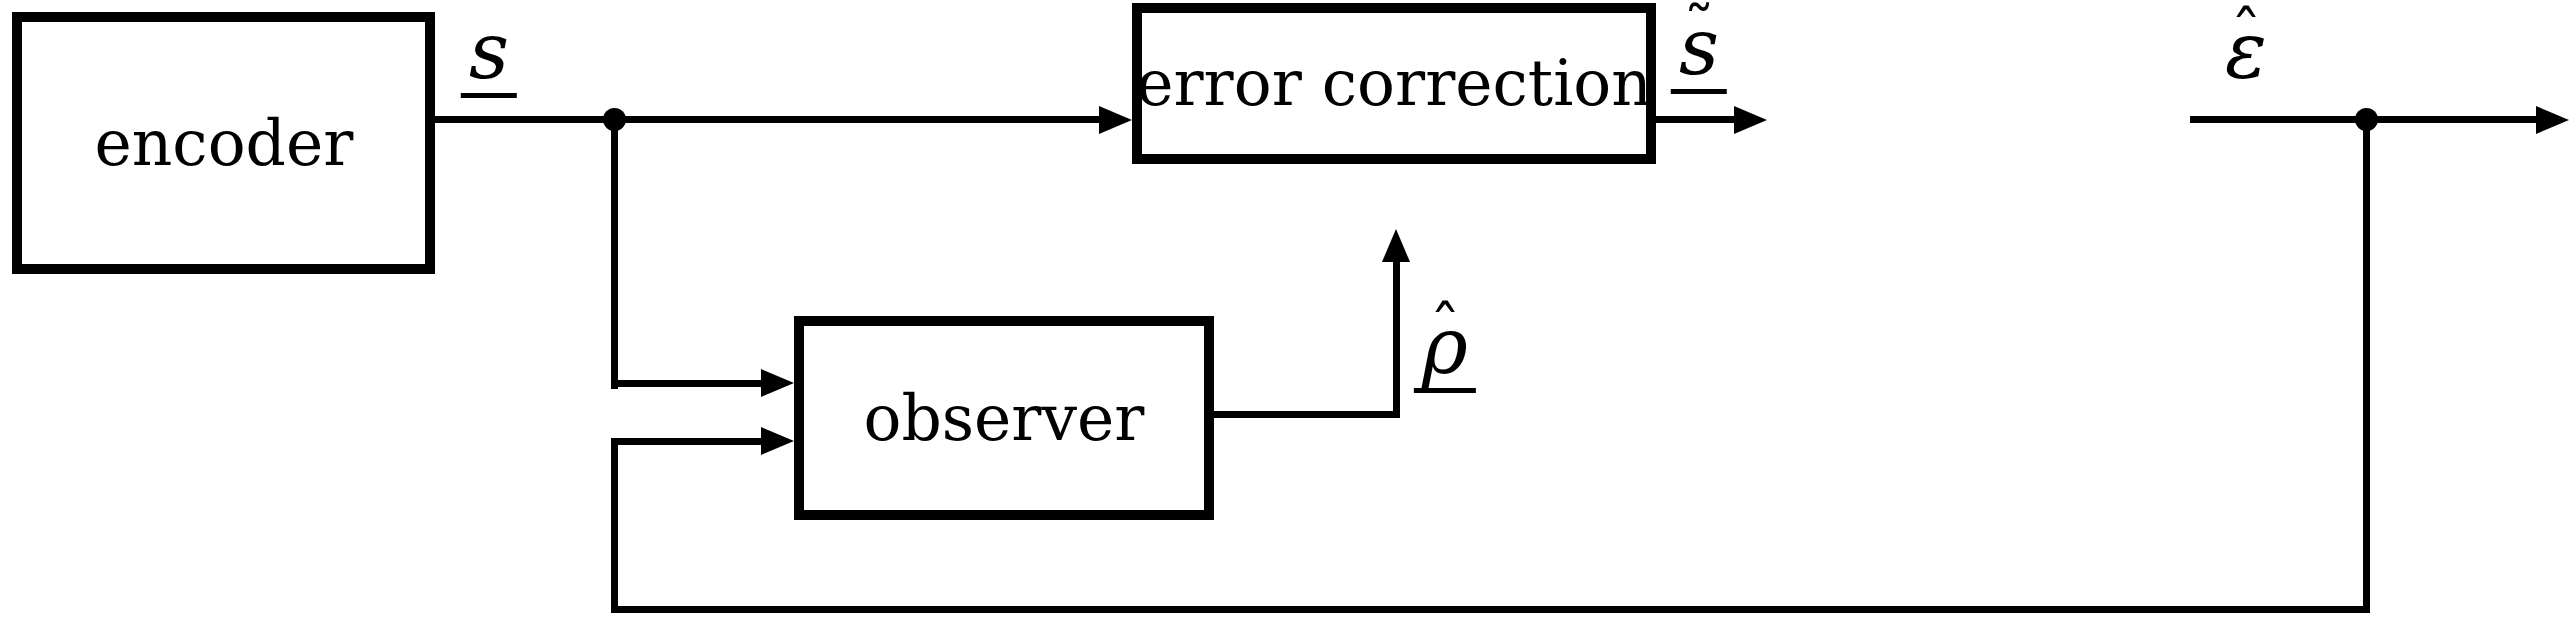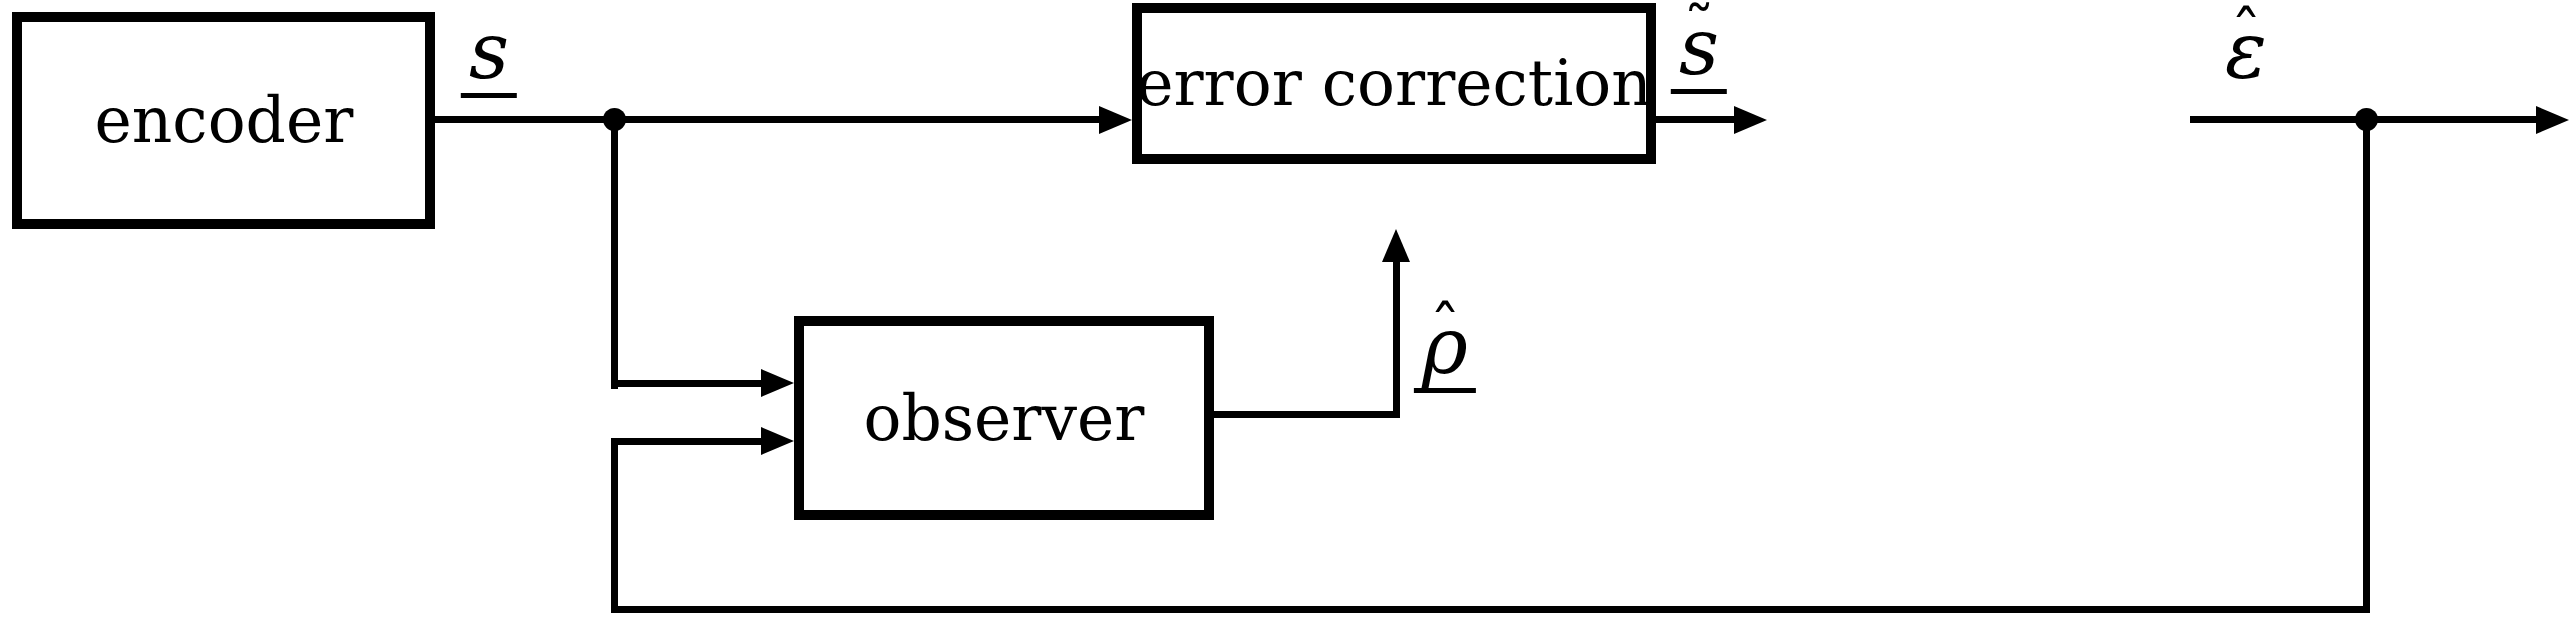--- a/index.html
+++ b/index.html
@@ -20,21 +20,21 @@
     display: flex;
     align-items: center;
     justify-content: center;
   }
   .block-label {
     font-size: 63px;
     color: #000000;
     white-space: nowrap;
     line-height: 1;
   }
-  #block-encoder          { left: 12.4px;   top: 12.4px;  width: 423px; height: 217px; }
+  #block-encoder          { left: 12.4px;   top: 12.4px;  width: 423px; height: 262px; }
   #block-error-correction { left: 1132px; top: 3px;  width: 524px; height: 161px; }
   #block-atan2            { left: 1767px; top: 12.4px;  width: 423px; height: 217px; }
   #block-observer         { left: 794px;  top: 316px; width: 420px; height: 204px; }
 
   
   .wire { position: absolute; background: #000000; }
   #wire-s            { left: 435px;  top: 116px; width: 664px;  height: 6.6px; }
   #wire-j1-down      { left: 611px;  top: 120px; width: 6.6px;    height: 269px; }
   #wire-obs-in1      { left: 611px;  top: 380px; width: 150px;  height: 6.6px; }
   #wire-obs-in2      { left: 611px;  top: 438px; width: 150px;  height: 6.6px; }

